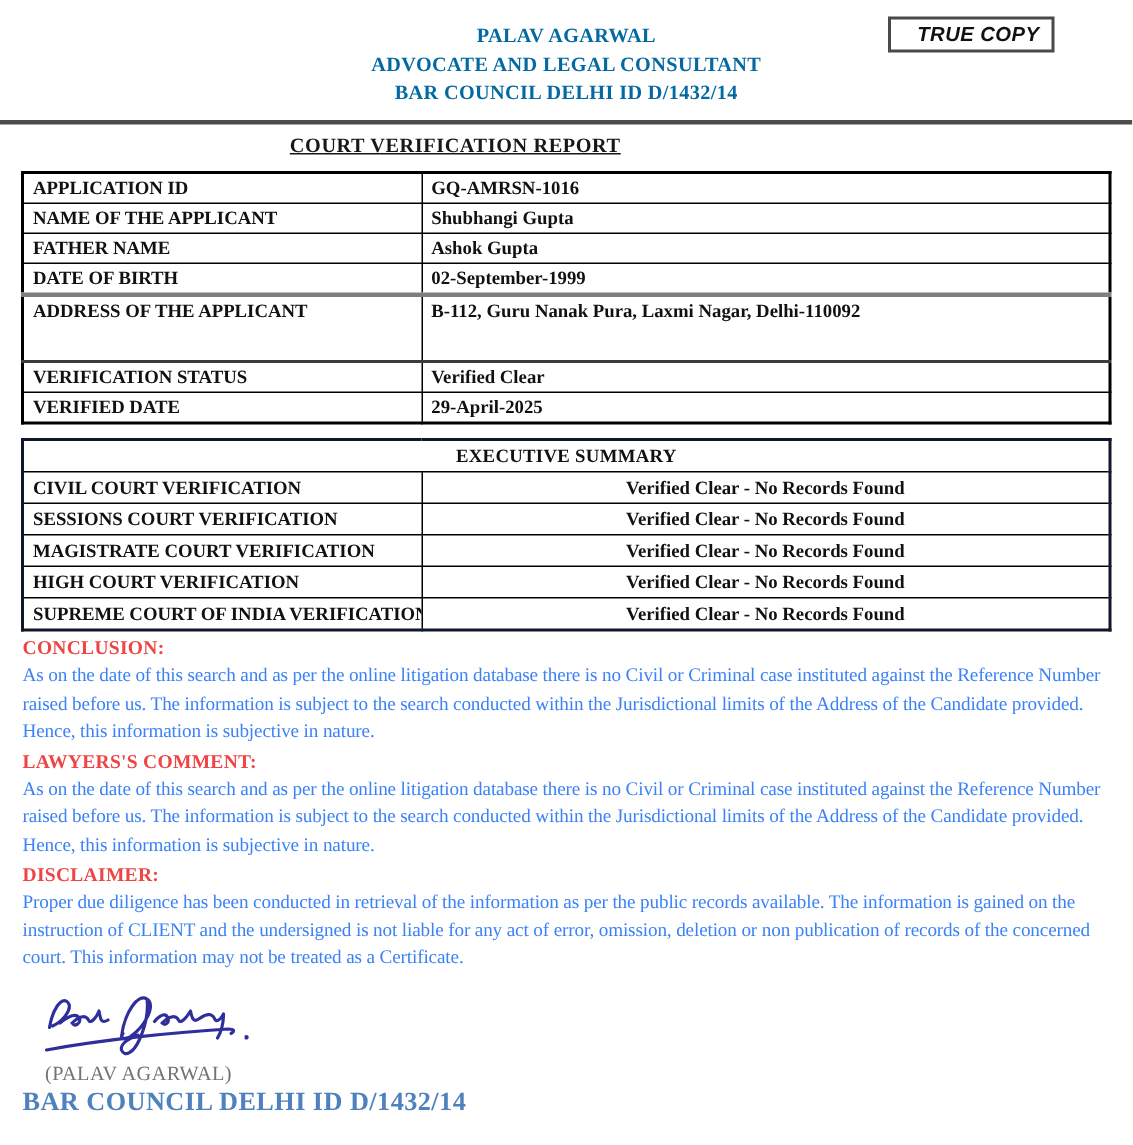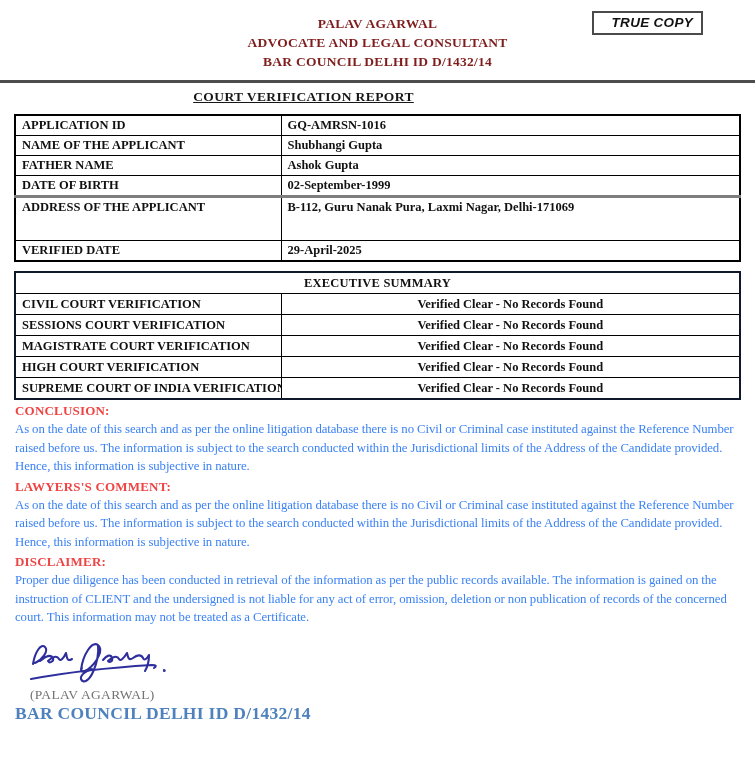--- a/index.html
+++ b/index.html
@@ -21,21 +21,21 @@
     font-family:"Liberation Sans", sans-serif;
     font-style:italic;font-weight:bold;
     font-size:13.5px;color:#111;
     letter-spacing:.3px;
     background:#fff;
   }
   
   .letterhead{text-align:center;}
   .letterhead div{
     font-weight:bold;font-size:13.5px;line-height:19px;
-    color:#7f1d1d;letter-spacing:.25px;
+    color:#0369a1;letter-spacing:.25px;
   }
   .rule{
     width:755px;height:3px;background:#4d4d4d;
     margin-top:9px;border:none;
   }
   
   .report-title{
     text-align:center;
     margin:6px 148px 0 0;
     font-weight:bold;font-size:13.5px;line-height:16px;
@@ -117,21 +117,25 @@
       <tr>
         <td>FATHER NAME</td>
         <td>Ashok Gupta</td>
       </tr>
       <tr>
         <td>DATE OF BIRTH</td>
         <td>02-September-1999</td>
       </tr>
       <tr class="row-address gray-top">
         <td>ADDRESS OF THE APPLICANT</td>
-        <td>B-112, Guru Nanak Pura, Laxmi Nagar, Delhi-171069</td>
+        <td>B-112, Guru Nanak Pura, Laxmi Nagar, Delhi-110092</td>
+      </tr>
+      <tr class="dark-top">
+        <td>VERIFICATION STATUS</td>
+        <td>Verified Clear</td>
       </tr>
       <tr>
         <td>VERIFIED DATE</td>
         <td>29-April-2025</td>
       </tr>
     </tbody>
   </table>
 
   <table class="summary">
     <colgroup>

